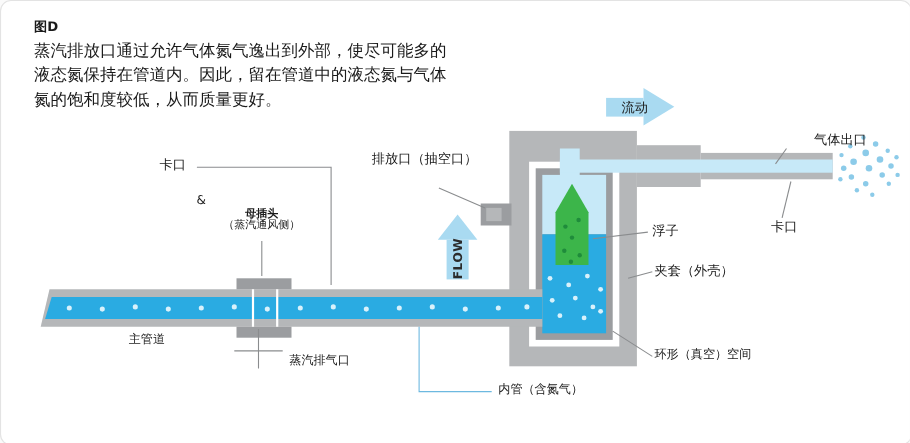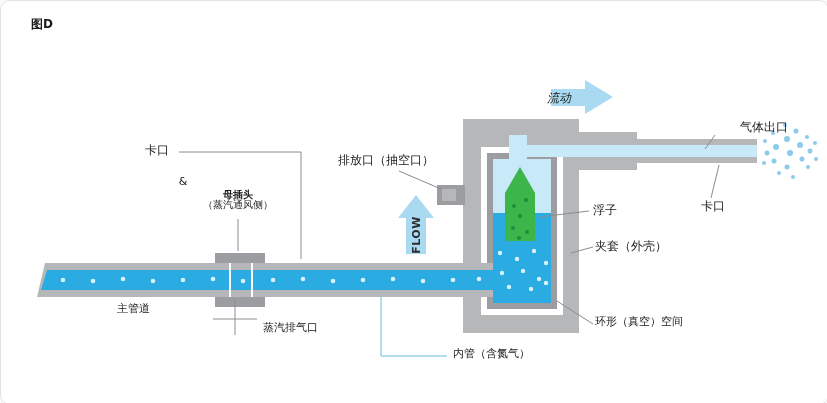--- a/index.html
+++ b/index.html
@@ -3,27 +3,27 @@
 <meta charset="utf-8">
 <style>
   html,body{margin:0;padding:0;background:#fafafa;}
   .card{
     position:relative;width:827px;height:403px;background:#ffffff;
     border:1px solid #e3e3e3;border-radius:10px;overflow:hidden;
     font-family:"DejaVu Sans","Liberation Sans",sans-serif;color:#1a1a1a;
   }
   .card svg{position:absolute;left:0;top:0;}
   .lbl{position:absolute;line-height:1.25;white-space:nowrap;}
-  .lbl.wrap{white-space:normal;margin-top:16px;}
+  .lbl.wrap{white-space:normal;}
   .desc{position:absolute;left:30px;top:34px;width:430px;font-size:15px;line-height:22px;}
   .fig-tag{position:absolute;left:30px;top:15px;font-size:12px;font-weight:bold;}
   .legend{position:absolute;left:670px;top:36px;}
   .legend-row{display:flex;align-items:center;gap:9px;margin-bottom:4px;}
   .legend-swatch{width:38px;height:15px;border:1px solid #9cc9de;}
-  .flow-cn{position:absolute;left:546px;top:89px;width:42px;text-align:left;font-size:12px;font-style:italic;}
+  .flow-cn{position:absolute;left:546px;top:89px;width:42px;text-align:right;font-size:12px;}
   .flow-en{
     position:absolute;left:398px;top:217px;width:34px;height:34px;
     display:flex;align-items:center;justify-content:center;
     transform:rotate(-90deg);font-size:11px;font-weight:bold;color:#2b2b2b;letter-spacing:.5px;
   }
   .ctr{text-align:center;}
   .s12{font-size:12px;} .s11{font-size:11px;} .s10{font-size:10px;}
 </style>
 </head>
 <body>
@@ -157,20 +157,23 @@
       <line x1="588" y1="210" x2="538" y2="216"></line>
       <line x1="592" y1="246" x2="570" y2="252"></line>
       <line x1="592" y1="323" x2="556" y2="300"></line>
       <polyline points="380,296 380,355 446,355" stroke="#6db9e0"></polyline>
     </g>
   </svg>
 
   <div class="fig-tag">图D</div>
 
   <div class="desc">
+    <div>蒸汽排放口通过允许气体氮气逸出到外部，使尽可能多的</div>
+    <div>液态氮保持在管道内。因此，留在管道中的液态氮与气体</div>
+    <div>氮的饱和度较低，从而质量更好。</div>
   </div>
 
 
   <div class="flow-cn">流动</div>
   <div class="flow-en">FLOW</div>
 
   <div class="lbl ctr s12" style="left:96px;top:142px;width:120px;">
     <div>卡口</div>
   </div>
   <div class="lbl ctr s11" style="left:170px;top:174px;width:24px;">&amp;</div>

